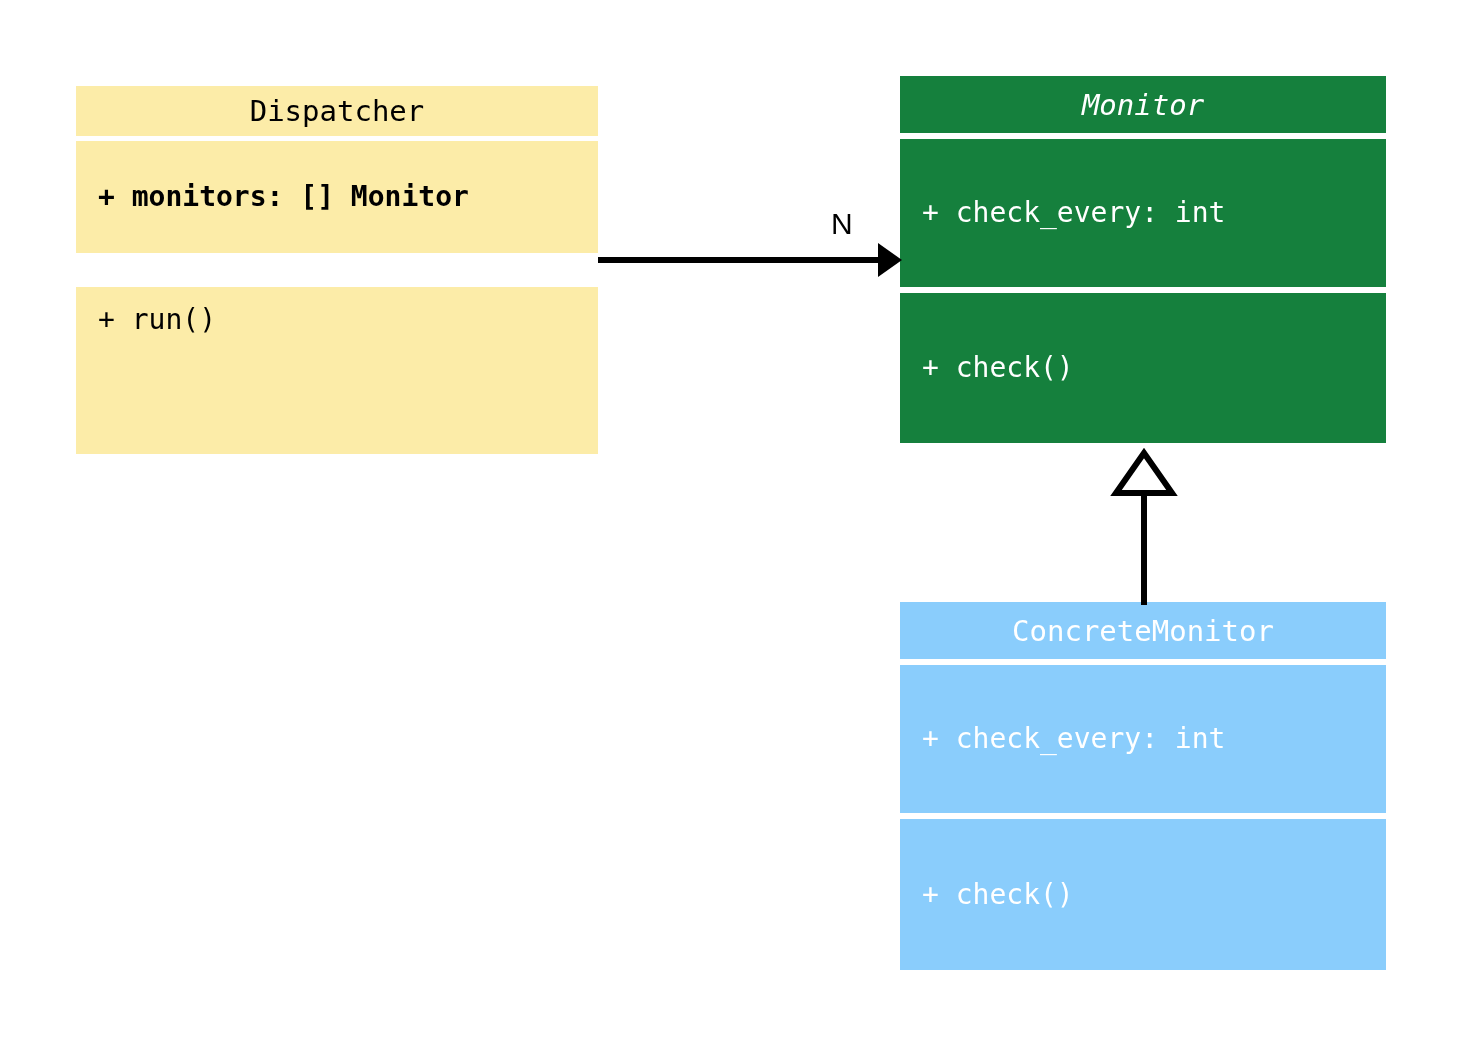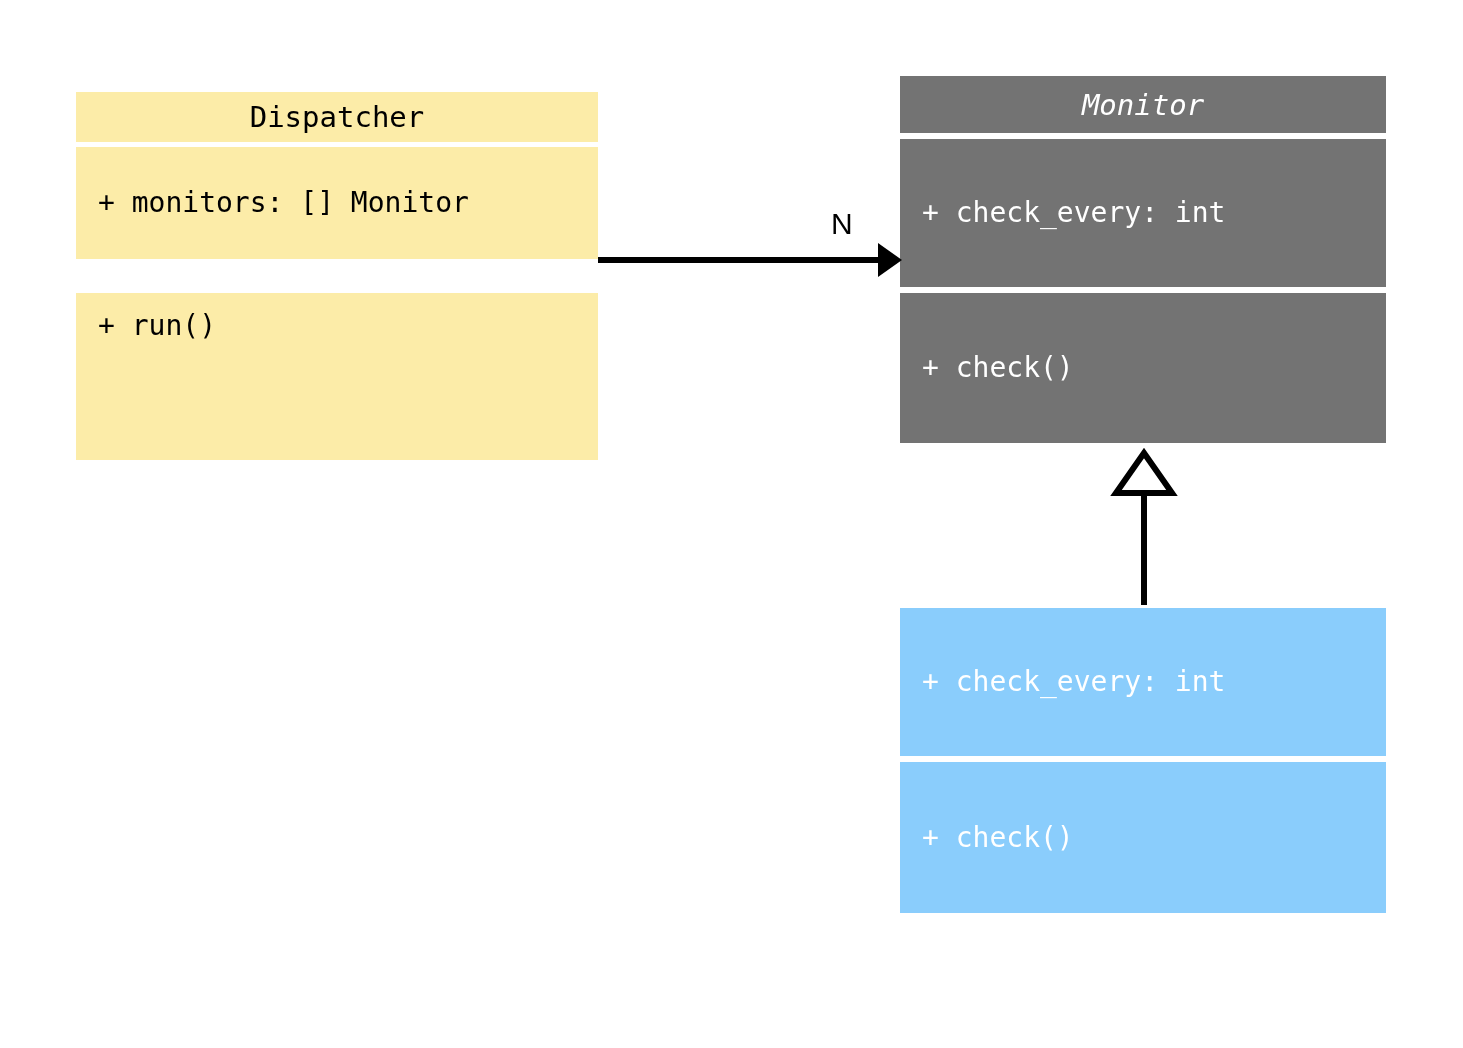--- a/index.html
+++ b/index.html
@@ -52,21 +52,21 @@
     font-size: 28px;
     line-height: 34px;
     white-space: pre;
   }
 
   
   .theme-yellow .compartment { background: #fceca8; }
   .theme-yellow .class-title,
   .theme-yellow .member-line { color: #000000; }
 
-  .theme-blue .compartment { background: #737373; }
+  .theme-blue .compartment { background: #15803d; }
   .theme-blue .class-title,
   .theme-blue .member-line { color: #ffffff; }
 
   .theme-lightblue .compartment { background: #8acdfc; }
   .theme-lightblue .class-title,
   .theme-lightblue .member-line { color: #ffffff; }
 
   
   .connector {
     position: absolute;
@@ -78,26 +78,26 @@
     font-size: 30px;
     color: #000000;
     white-space: nowrap;
   }
 </style>
 </head>
 <body>
 
 <div id="canvas">
 
-  <div class="uml-class theme-yellow" style="left:76px; top:92px; width:522px; height:368px;">
+  <div class="uml-class theme-yellow" style="left:76px; top:86px; width:522px; height:368px;">
     <div class="compartment title" style="height:55px;">
       <span class="class-title">Dispatcher</span>
     </div>
     <div style="height:5px;"></div>
-    <div class="compartment members" style="height:122px;">
+    <div class="compartment members" style="height:122px;font-weight:bold;">
       <span class="member-line">+ monitors: [] Monitor</span>
     </div>
     <div style="height:5px;"></div>
     <div class="compartment members" style="height:181px; justify-content:flex-start; padding-top:16px;margin-top:30px;">
       <span class="member-line">+ run()</span>
     </div>
   </div>
 
   <div class="uml-class theme-blue" style="left:900px; top:76px; width:486px; height:367px;">
     <div class="compartment title" style="height:57px;">
@@ -107,20 +107,23 @@
     <div class="compartment members" style="height:148px;">
       <span class="member-line">+ check_every: int</span>
     </div>
     <div style="height:6px;"></div>
     <div class="compartment members" style="height:150px;">
       <span class="member-line">+ check()</span>
     </div>
   </div>
 
   <div class="uml-class theme-lightblue" style="left:900px; top:602px; width:486px; height:368px;">
+    <div class="compartment title" style="height:57px;">
+      <span class="class-title">ConcreteMonitor</span>
+    </div>
     <div style="height:6px;"></div>
     <div class="compartment members" style="height:148px;">
       <span class="member-line">+ check_every: int</span>
     </div>
     <div style="height:6px;"></div>
     <div class="compartment members" style="height:151px;">
       <span class="member-line">+ check()</span>
     </div>
   </div>
 

